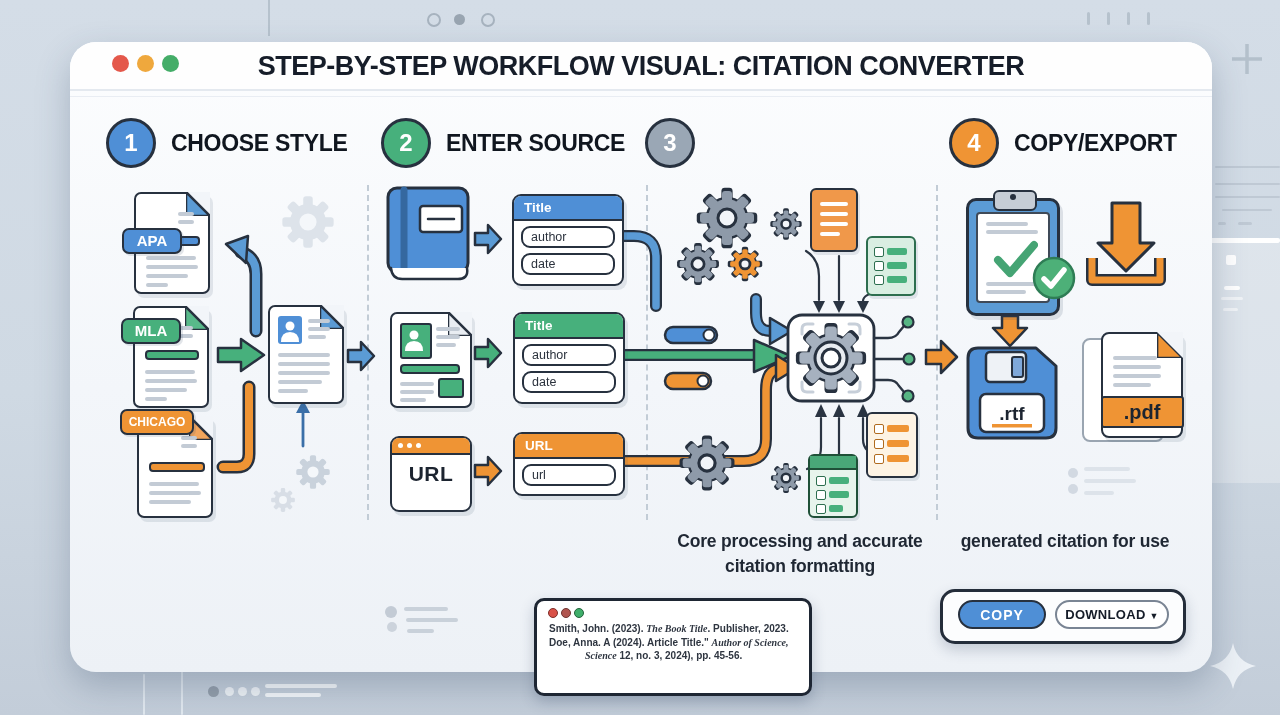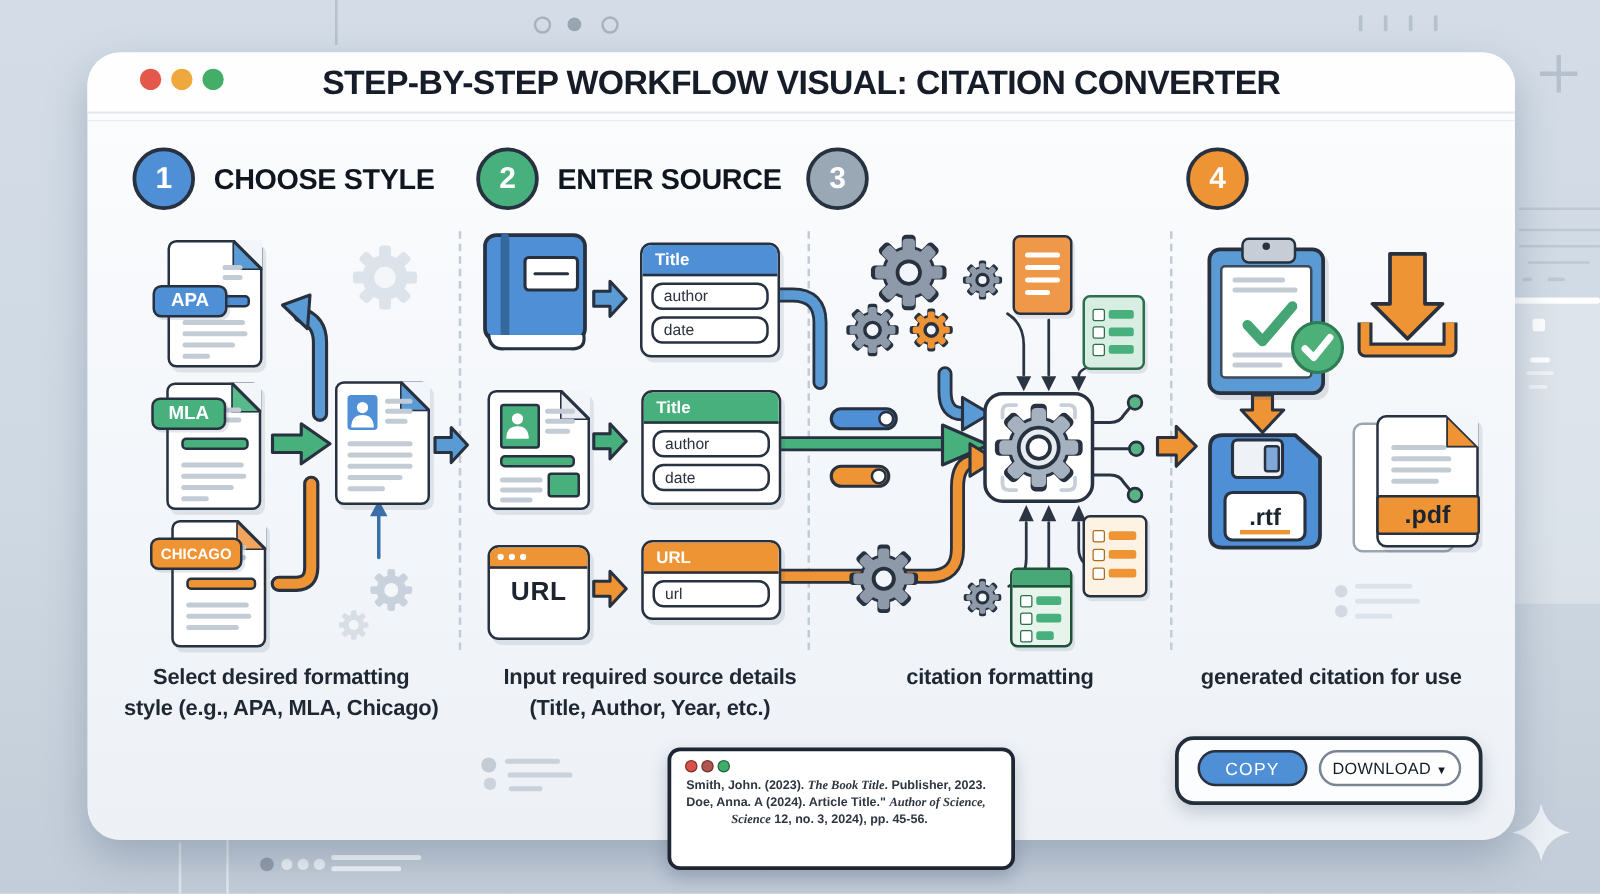--- a/index.html
+++ b/index.html
@@ -49,21 +49,21 @@
   .preview{position:absolute;left:505px;top:598px;width:272px;height:92px;background:#fff;
         border:3px solid #1e2633;border-radius:10px;box-shadow:0 6px 14px rgba(40,60,90,.25);margin-left:29px;}
   .pdot{position:absolute;top:7px;width:8px;height:8px;border-radius:50%;}
   .cites{position:absolute;left:12px;top:21px;right:8px;font-size:10px;line-height:13.5px;
         color:#2e3540;font-weight:600;}
   .cite-line .it{font-style:italic;font-family:"Liberation Serif",serif;}
   .cite-line.l2{margin-left:36px;}
   .actions{position:absolute;left:940px;top:589px;width:240px;height:49px;background:#fcfdfe;
         border:3px solid #242d3a;border-radius:15px;box-shadow:0 6px 14px rgba(40,60,90,.22);}
   .btn{position:absolute;top:8px;height:29px;border-radius:15px;font-family:"Liberation Sans",sans-serif;
-        font-weight:400;cursor:pointer;}
+        font-weight:700;cursor:pointer;}
   .btn-copy{left:15px;width:88px;background:#4f8fd6;border:2.5px solid #27313f;color:#fff;
         font-size:14px;letter-spacing:1px;}
   .btn-dl{left:112px;width:114px;background:#fff;border:2px solid #7a8594;color:#151c28;
         font-size:13px;letter-spacing:0.3px;}
   .caret{font-size:9px;margin-left:4px;}
   
   .deco-line{position:absolute;background:#b6c2cd;}
   .deco-dot{position:absolute;border-radius:50%;}
   .ghost{position:absolute;background:rgba(255,255,255,.55);border-radius:2px;}
   .faintln{position:absolute;background:#bfc9d4;border-radius:2px;}
@@ -130,20 +130,21 @@
   </div>
   <div class="step" style="left:381px;">
     <div class="step-circle" style="background:#47b07c;">2</div>
     <div class="step-label">ENTER SOURCE</div>
   </div>
   <div class="step" style="left:645px;">
     <div class="step-circle" style="background:#9aa7b5;">3</div>
   </div>
   <div class="step" style="left:949px;">
     <div class="step-circle" style="background:#ef9434;">4</div>
+    <div class="step-label">COPY/EXPORT</div>
   </div>
 
   <div class="sep" style="left:367px;"></div>
   <div class="sep" style="left:646px;"></div>
   <div class="sep" style="left:936px;"></div>
 
   <svg class="overlay" width="1280" height="715" viewBox="0 0 1280 715" stroke-linejoin="round" stroke-linecap="round">
     <defs>
       <g id="gearShape">
         <rect x="-5" y="-27" width="10" height="54" rx="3"></rect>
@@ -364,21 +365,21 @@
         <path d="M0,0 L24,0 L24,24 Z" fill="#f2f5f9"></path>
         <path d="M0,0 L24,24 L0,24 Z" fill="#f2a55c" stroke="#27313f" stroke-width="2.5" stroke-linejoin="round"></path>
       </svg>
     <div class="bar" style="left:10px;top:44px;width:52px;background:#ef9434;"></div>
     <div class="ln" style="left:10px;top:64px;width:50px;"></div>
     <div class="ln" style="left:10px;top:73px;width:52px;"></div>
     <div class="ln" style="left:10px;top:82px;width:42px;"></div>
     <div class="ln" style="left:42px;top:18px;width:16px;"></div>
     <div class="ln" style="left:42px;top:26px;width:16px;"></div>
   </div>
-  <div class="tab" style="left:120px;top:430px;width:70px;height:22px;line-height:22px;font-size:12px;background:#ef9434;">CHICAGO</div>
+  <div class="tab" style="left:120px;top:409px;width:70px;height:22px;line-height:22px;font-size:12px;background:#ef9434;">CHICAGO</div>
 
   <div class="doc" style="left:268px;top:305px;width:72px;height:95px;">
     <svg class="fold" viewBox="0 0 24 24">
         <path d="M0,0 L24,0 L24,24 Z" fill="#f2f5f9"></path>
         <path d="M0,0 L24,24 L0,24 Z" fill="#5b9bd5" stroke="#27313f" stroke-width="2.5" stroke-linejoin="round"></path>
       </svg>
     <div class="photo" style="left:8px;top:9px;width:24px;height:28px;background:#4f8fd6;border:none;">
       <svg width="24" height="28" viewBox="0 0 24 28">
           <circle cx="12" cy="10" r="4.5" fill="#fff"></circle>
           <path d="M3,26 Q3,16 12,16 Q21,16 21,26 Z" fill="#fff"></path>
@@ -516,29 +517,22 @@
   </div>
 
   <div>
     <div class="deco-dot" style="left:385px;top:606px;width:12px;height:12px;background:#c3cbd5;"></div>
     <div class="faintln" style="left:404px;top:607px;width:44px;height:4px;background:#c9d1da;"></div>
     <div class="faintln" style="left:406px;top:618px;width:52px;height:4px;background:#c9d1da;"></div>
     <div class="deco-dot" style="left:387px;top:622px;width:10px;height:10px;background:#ccd3dc;"></div>
     <div class="faintln" style="left:407px;top:629px;width:27px;height:4px;background:#c9d1da;"></div>
   </div>
 
-  <div class="caption" style="left:65px;">
-    <div>Select desired formatting</div>
-    <div>style (e.g., APA, MLA, Chicago)</div>
-  </div>
-  <div class="caption" style="left:360px;">
-    <div>Input required source details</div>
-    <div>(Title, Author, Year, etc.)</div>
-  </div>
   <div class="caption" style="left:640px;">
+    <div>Core processing and accurate</div>
     <div>citation formatting</div>
   </div>
   <div class="caption" style="left:905px;">
     <div>generated citation for use</div>
   </div>
 
   <div class="preview">
     <div class="pdot" style="left:11px;background:#d95148;border:1px solid #7e2f2a;"></div>
     <div class="pdot" style="left:24px;background:#b0554f;border:1px solid #6e3431;"></div>
     <div class="pdot" style="left:37px;background:#3fae6a;border:1px solid #23633c;"></div>

